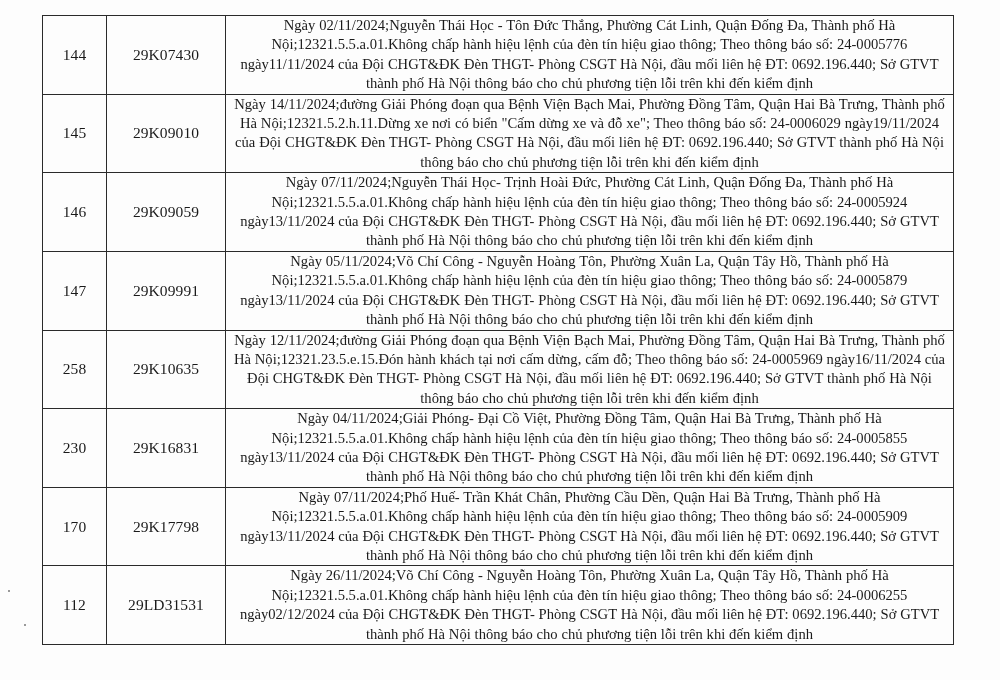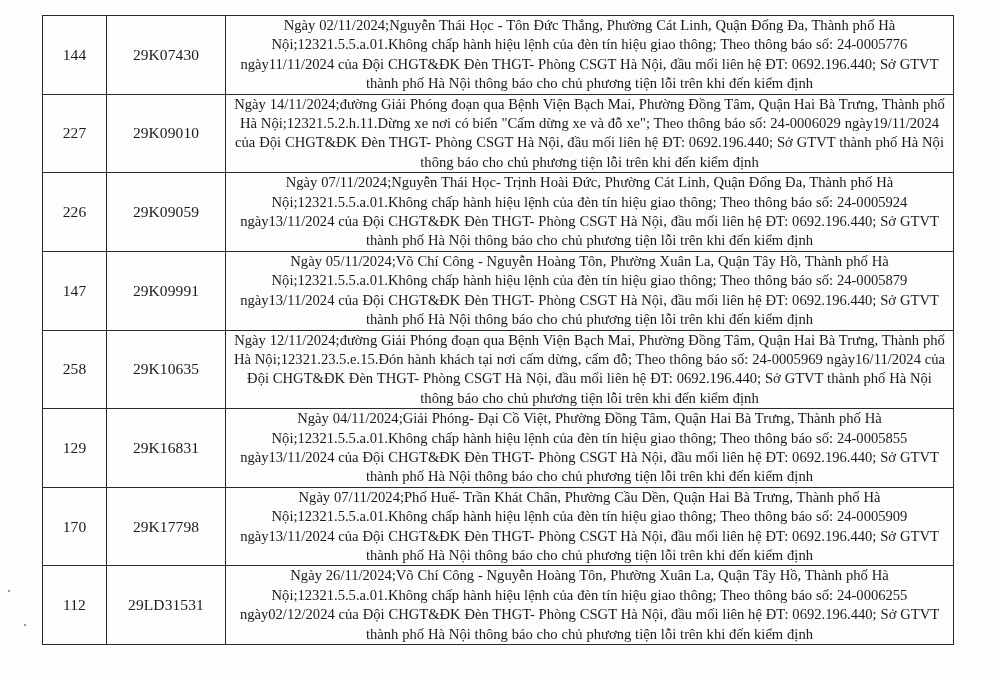--- a/index.html
+++ b/index.html
@@ -78,49 +78,49 @@
     </colgroup>
     <tbody>
       <tr>
         <td class="stt">144</td>
         <td class="plate">29K07430</td>
         <td class="desc">
             <span class="desc-text">Ngày 02/11/2024;Nguyễn Thái Học - Tôn Đức Thắng, Phường Cát Linh, Quận Đống Đa, Thành phố Hà Nội;12321.5.5.a.01.Không chấp hành hiệu lệnh của đèn tín hiệu giao thông; Theo thông báo số: 24-0005776 ngày11/11/2024 của Đội CHGT&amp;ĐK Đèn THGT- Phòng CSGT Hà Nội, đầu mối liên hệ ĐT: 0692.196.440; Sở GTVT thành phố Hà Nội thông báo cho chủ phương tiện lỗi trên khi đến kiểm định</span>
           </td>
       </tr>
       <tr>
-        <td class="stt">227</td>
+        <td class="stt">145</td>
         <td class="plate">29K09010</td>
         <td class="desc">
             <span class="desc-text">Ngày 14/11/2024;đường Giải Phóng đoạn qua Bệnh Viện Bạch Mai, Phường Đồng Tâm, Quận Hai Bà Trưng, Thành phố Hà Nội;12321.5.2.h.11.Dừng xe nơi có biển "Cấm dừng xe và đỗ xe"; Theo thông báo số: 24-0006029 ngày19/11/2024 của Đội CHGT&amp;ĐK Đèn THGT- Phòng CSGT Hà Nội, đầu mối liên hệ ĐT: 0692.196.440; Sở GTVT thành phố Hà Nội thông báo cho chủ phương tiện lỗi trên khi đến kiểm định</span>
           </td>
       </tr>
       <tr>
-        <td class="stt">226</td>
+        <td class="stt">146</td>
         <td class="plate">29K09059</td>
         <td class="desc">
             <span class="desc-text">Ngày 07/11/2024;Nguyễn Thái Học- Trịnh Hoài Đức, Phường Cát Linh, Quận Đống Đa, Thành phố Hà Nội;12321.5.5.a.01.Không chấp hành hiệu lệnh của đèn tín hiệu giao thông; Theo thông báo số: 24-0005924 ngày13/11/2024 của Đội CHGT&amp;ĐK Đèn THGT- Phòng CSGT Hà Nội, đầu mối liên hệ ĐT: 0692.196.440; Sở GTVT thành phố Hà Nội thông báo cho chủ phương tiện lỗi trên khi đến kiểm định</span>
           </td>
       </tr>
       <tr>
         <td class="stt">147</td>
         <td class="plate">29K09991</td>
         <td class="desc">
             <span class="desc-text">Ngày 05/11/2024;Võ Chí Công - Nguyễn Hoàng Tôn, Phường Xuân La, Quận Tây Hồ, Thành phố Hà Nội;12321.5.5.a.01.Không chấp hành hiệu lệnh của đèn tín hiệu giao thông; Theo thông báo số: 24-0005879 ngày13/11/2024 của Đội CHGT&amp;ĐK Đèn THGT- Phòng CSGT Hà Nội, đầu mối liên hệ ĐT: 0692.196.440; Sở GTVT thành phố Hà Nội thông báo cho chủ phương tiện lỗi trên khi đến kiểm định</span>
           </td>
       </tr>
       <tr>
         <td class="stt">258</td>
         <td class="plate">29K10635</td>
         <td class="desc">
             <span class="desc-text">Ngày 12/11/2024;đường Giải Phóng đoạn qua Bệnh Viện Bạch Mai, Phường Đồng Tâm, Quận Hai Bà Trưng, Thành phố Hà Nội;12321.23.5.e.15.Đón hành khách tại nơi cấm dừng, cấm đỗ; Theo thông báo số: 24-0005969 ngày16/11/2024 của Đội CHGT&amp;ĐK Đèn THGT- Phòng CSGT Hà Nội, đầu mối liên hệ ĐT: 0692.196.440; Sở GTVT thành phố Hà Nội thông báo cho chủ phương tiện lỗi trên khi đến kiểm định</span>
           </td>
       </tr>
       <tr>
-        <td class="stt">129</td>
+        <td class="stt">230</td>
         <td class="plate">29K16831</td>
         <td class="desc">
             <span class="desc-text">Ngày 04/11/2024;Giải Phóng- Đại Cồ Việt, Phường Đồng Tâm, Quận Hai Bà Trưng, Thành phố Hà Nội;12321.5.5.a.01.Không chấp hành hiệu lệnh của đèn tín hiệu giao thông; Theo thông báo số: 24-0005855 ngày13/11/2024 của Đội CHGT&amp;ĐK Đèn THGT- Phòng CSGT Hà Nội, đầu mối liên hệ ĐT: 0692.196.440; Sở GTVT thành phố Hà Nội thông báo cho chủ phương tiện lỗi trên khi đến kiểm định</span>
           </td>
       </tr>
       <tr>
         <td class="stt">170</td>
         <td class="plate">29K17798</td>
         <td class="desc">
             <span class="desc-text">Ngày 07/11/2024;Phố Huế- Trần Khát Chân, Phường Cầu Dền, Quận Hai Bà Trưng, Thành phố Hà Nội;12321.5.5.a.01.Không chấp hành hiệu lệnh của đèn tín hiệu giao thông; Theo thông báo số: 24-0005909 ngày13/11/2024 của Đội CHGT&amp;ĐK Đèn THGT- Phòng CSGT Hà Nội, đầu mối liên hệ ĐT: 0692.196.440; Sở GTVT thành phố Hà Nội thông báo cho chủ phương tiện lỗi trên khi đến kiểm định</span>

